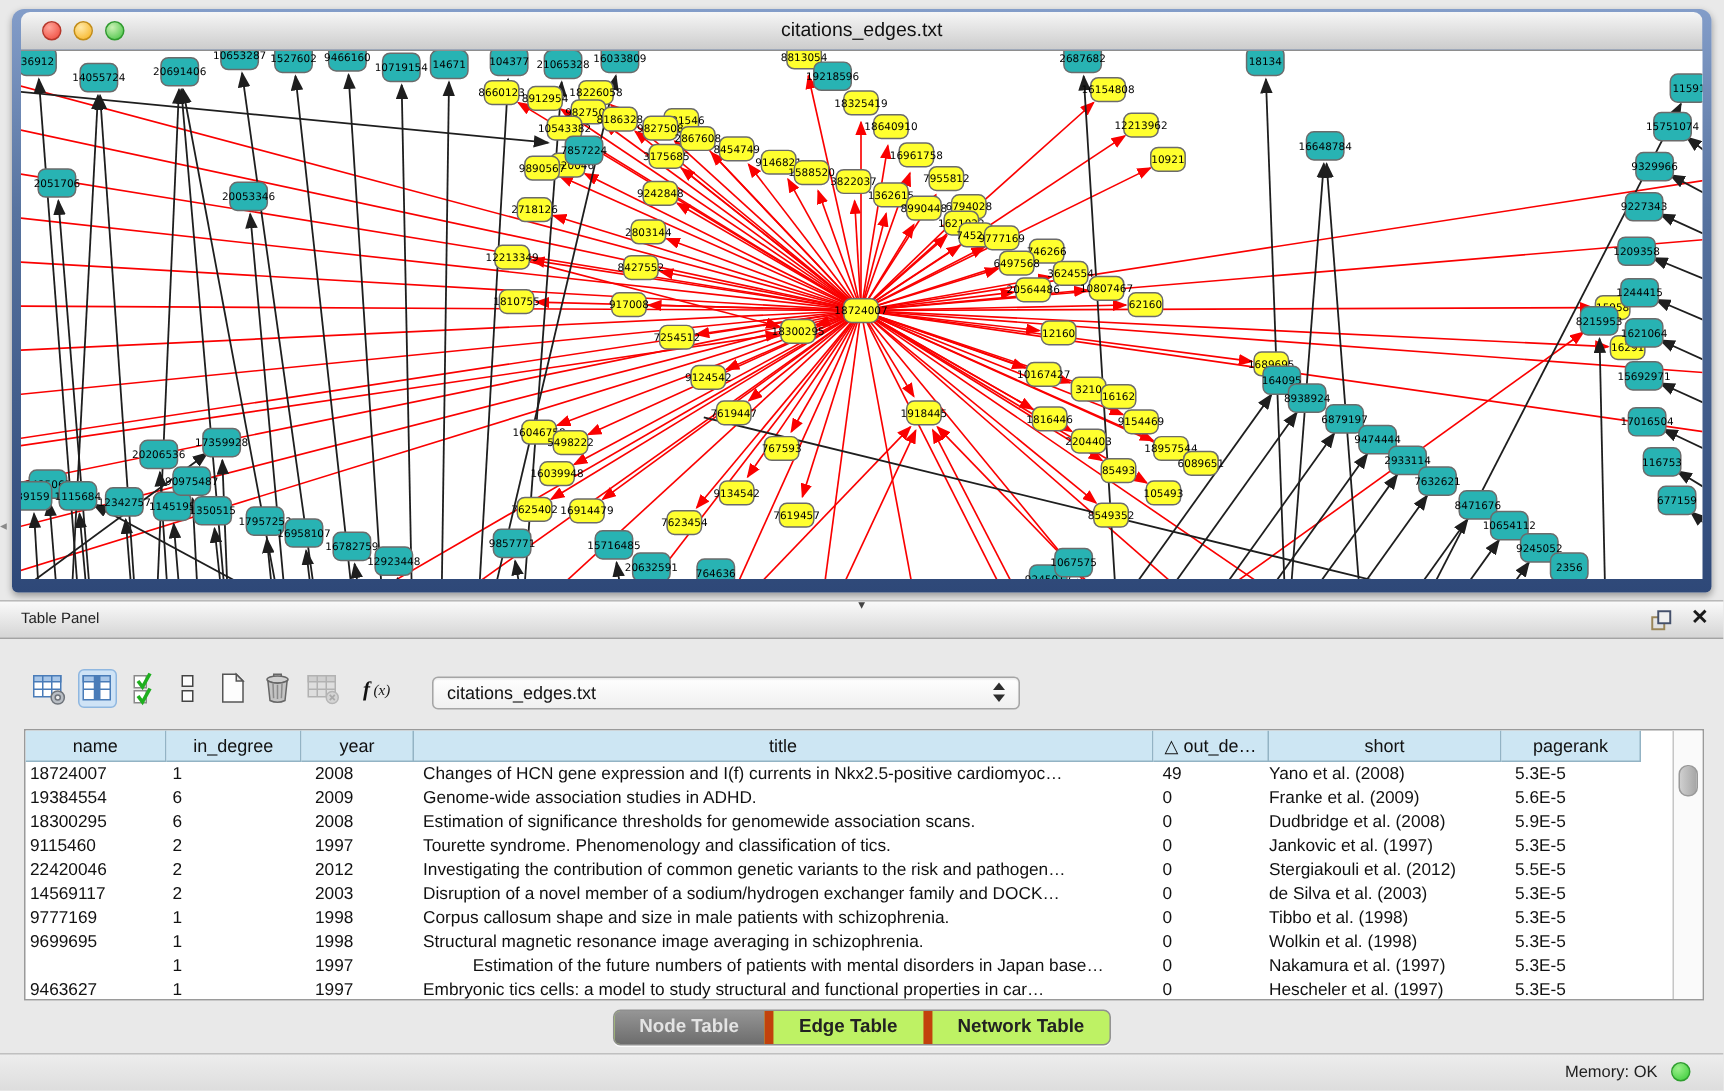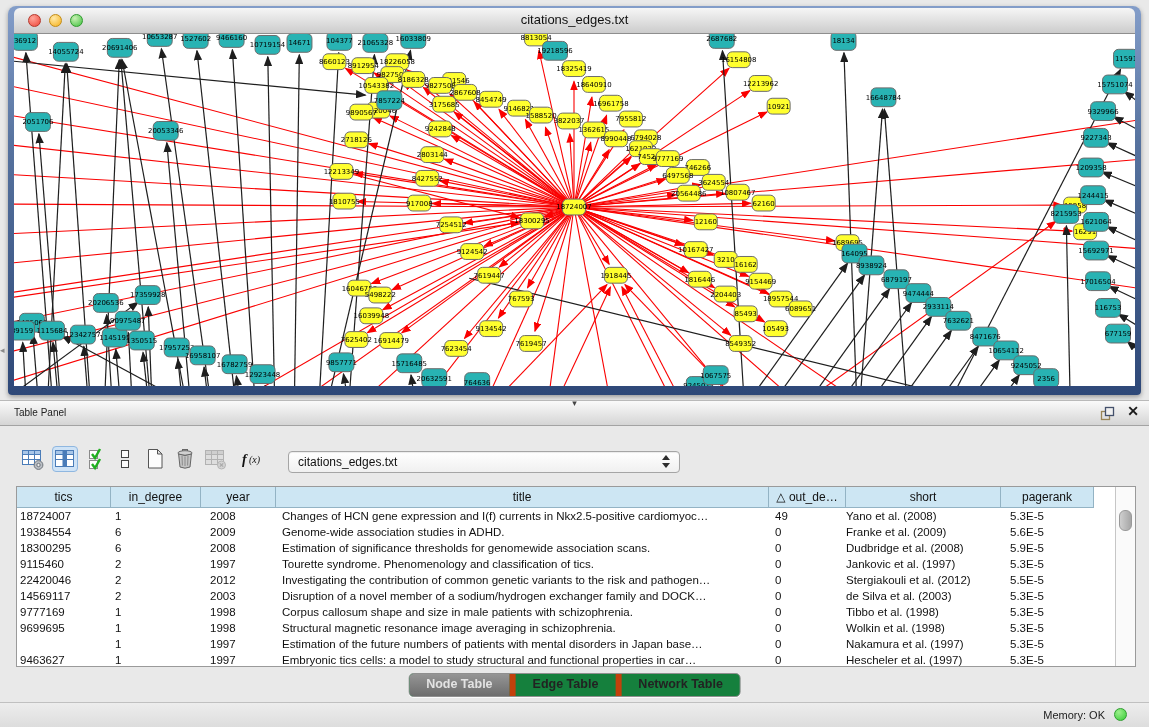--- a/index.html
+++ b/index.html
@@ -53,21 +53,21 @@
   .tcell{box-sizing:border-box;font-size:11.5px;line-height:16px;color:#111;overflow:hidden;white-space:nowrap;}
   .tcell.c0{padding-left:3px;}.tcell.c1{padding-left:4px;}.tcell.c2{padding-left:9px;}
   .tcell.c3{padding-left:6px;}.tcell.c4{padding-left:6px;}.tcell.c5{}.tcell.c6{padding-left:9px;}
   .vscroll{position:absolute;right:0;top:0;bottom:0;width:19px;background:#fafafa;border-left:1px solid #c6c6c6;}
   .vthumb{position:absolute;left:3px;top:23px;width:11px;height:19px;border-radius:6px;
     background:linear-gradient(90deg,#cfcfcf,#a6a6a6);border:1px solid #999;}
 
   
   .tabsrow{position:absolute;left:0;top:247px;width:100%;height:24px;}
   .tabgroup{position:absolute;left:50%;transform:translateX(-50%);display:inline-flex;height:22px;
-    background:#15803d;border:1px solid #8f8f8f;border-radius:5px;overflow:hidden;box-shadow:0 1px 0 rgba(255,255,255,.8);text-align:right;}
+    background:#bef264;border:1px solid #8f8f8f;border-radius:5px;overflow:hidden;box-shadow:0 1px 0 rgba(255,255,255,.8);text-align:right;}
   .tab{font-size:12.5px;font-weight:bold;line-height:21px;padding:0 17px;color:#222;}
   .tab + .tab{border-left:6px solid #c2410c;}
   .tab.sel{background:linear-gradient(#959595,#6d6d6d);color:#e3e3e3;border-left:none;}
 
   
   .statusbar{position:absolute;left:0;top:702px;width:100%;height:25px;box-sizing:border-box;
     background:linear-gradient(#ededed,#dddddd);border-top:1px solid #c0c0c0;}
   .mem-label{position:absolute;right:44px;top:6px;font-size:11px;color:#222;}
   .mem-dot{position:absolute;right:22px;top:5px;width:13px;height:13px;border-radius:50%;box-sizing:border-box;
     background:radial-gradient(circle at 35% 30%,#9cf08c,#37cb36);border:1px solid #2f9e2f;}
@@ -886,21 +886,21 @@
     <div class="combo">
       <span>citations_edges.txt</span>
       <span class="combo-arrows">
           <i class="up"></i>
           <i class="dn"></i>
         </span>
     </div>
 
     <div class="table-box">
       <div class="thead" id="thead">
-          <div class="hcell" style="width: 94px;">tics</div>
+          <div class="hcell" style="width: 94px;">name</div>
           <div class="hcell" style="width: 90px;">in_degree</div>
           <div class="hcell" style="width: 75px;">year</div>
           <div class="hcell" style="width: 493px;">title</div>
           <div class="hcell" style="width: 77px;">△ out_de…</div>
           <div class="hcell" style="width: 155px;">short</div>
           <div class="hcell" style="width: 93px;">pagerank</div>
         </div>
       <div id="tbody">
           <div class="trow">
             <div class="tcell c0" style="width: 94px;">18724007</div>
@@ -971,21 +971,21 @@
             <div class="tcell c2" style="width: 75px;">1998</div>
             <div class="tcell c3" style="width: 493px;">Structural magnetic resonance image averaging in schizophrenia.</div>
             <div class="tcell c4" style="width: 77px;">0</div>
             <div class="tcell c5" style="width: 155px;">Wolkin et al. (1998)</div>
             <div class="tcell c6" style="width: 93px;">5.3E-5</div>
           </div>
           <div class="trow">
             <div class="tcell c0" style="width: 94px; margin-top: 23px;">9465546</div>
             <div class="tcell c1" style="width: 90px;">1</div>
             <div class="tcell c2" style="width: 75px;">1997</div>
-            <div class="tcell c3" style="width: 493px;">Estimation of the future numbers of patients with mental disorders in Japan base…</div>
+            <div class="tcell c3" style="width: 493px; text-align: center;">Estimation of the future numbers of patients with mental disorders in Japan base…</div>
             <div class="tcell c4" style="width: 77px;">0</div>
             <div class="tcell c5" style="width: 155px;">Nakamura et al. (1997)</div>
             <div class="tcell c6" style="width: 93px;">5.3E-5</div>
           </div>
           <div class="trow">
             <div class="tcell c0" style="width: 94px;">9463627</div>
             <div class="tcell c1" style="width: 90px;">1</div>
             <div class="tcell c2" style="width: 75px;">1997</div>
             <div class="tcell c3" style="width: 493px;">Embryonic tics cells: a model to study structural and functional properties in car…</div>
             <div class="tcell c4" style="width: 77px;">0</div>

